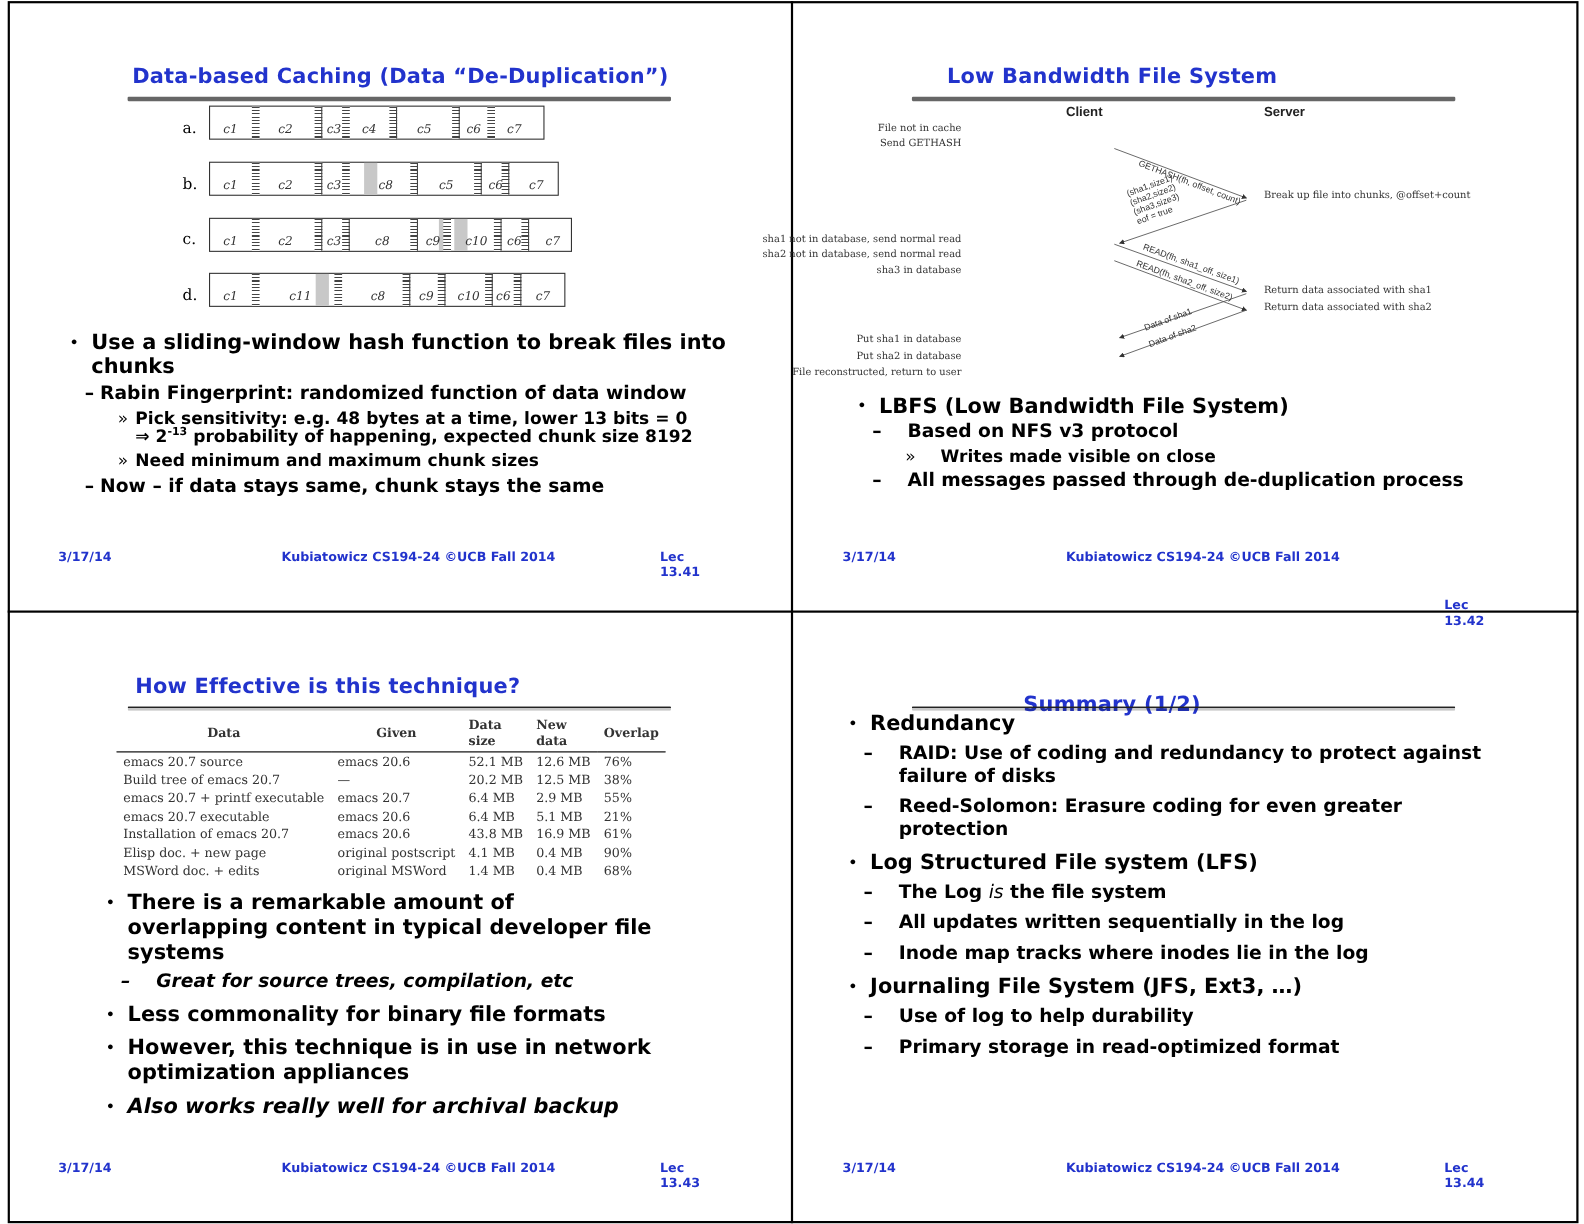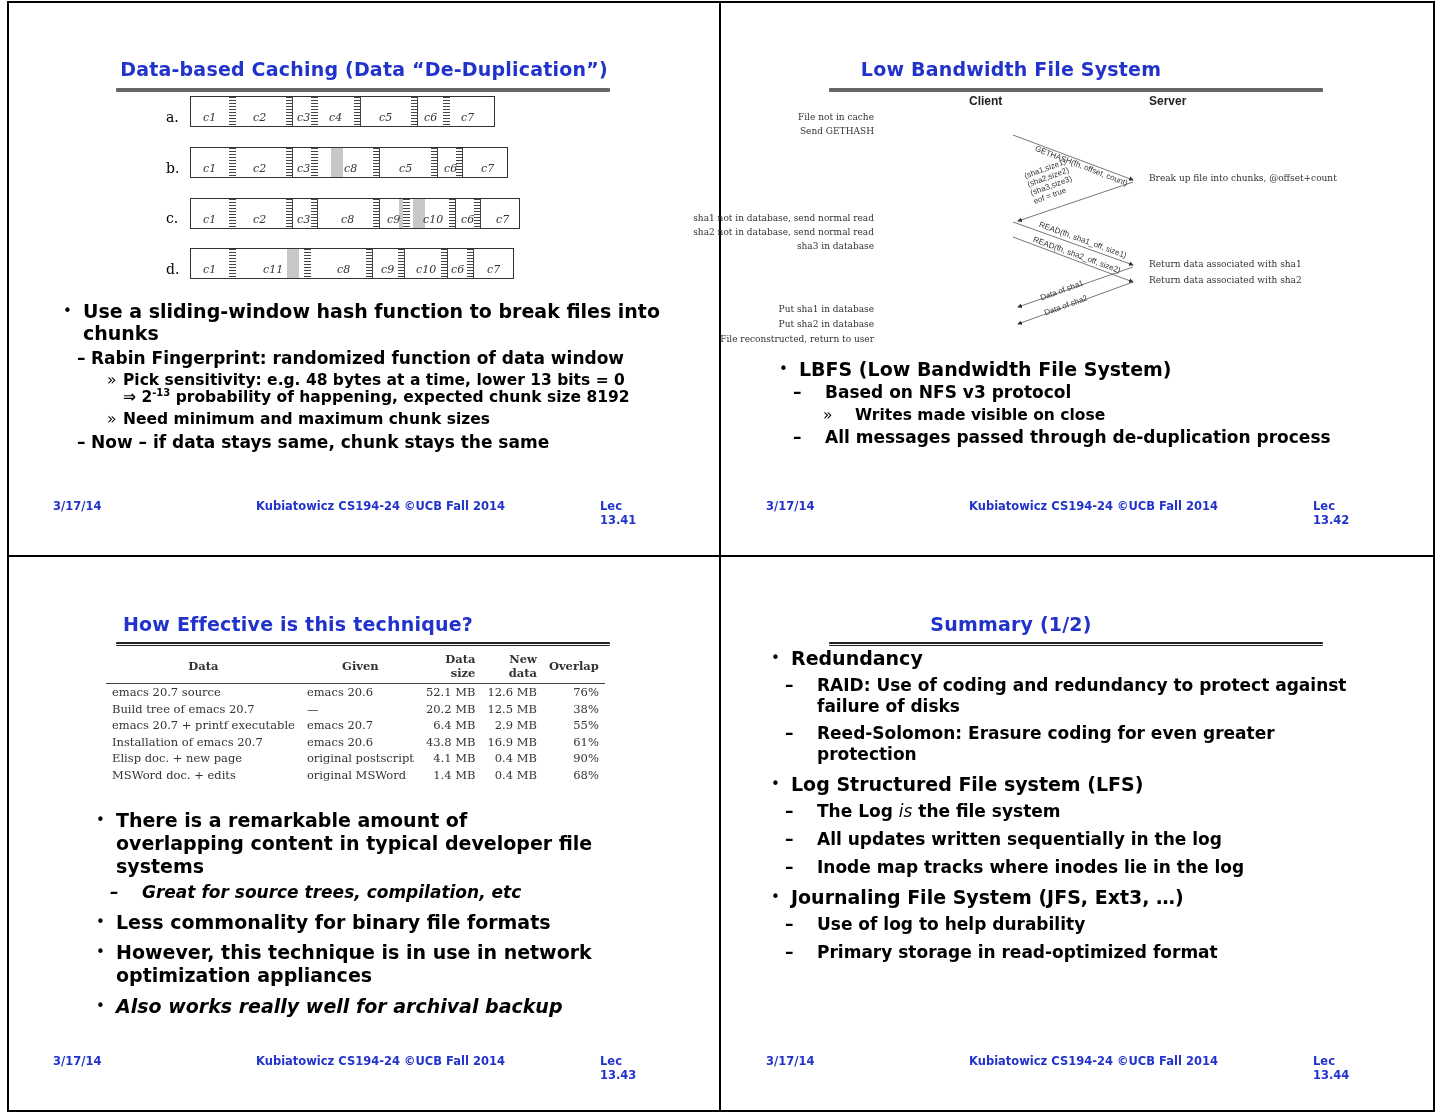--- a/index.html
+++ b/index.html
@@ -33,21 +33,21 @@
   .divider { position: absolute; top: 0; width: 1px; height: 29px; background: #444; }
   .shade { position: absolute; top: 0; height: 29px; background: #c8c8c8; }
   
   .serif-small { position: absolute; font-family: "DejaVu Serif", serif; font-size: 9px; color: #333; white-space: nowrap; }
   .rt { text-align: right; }
   .col-hdr { position: absolute; font-family: "Liberation Sans", sans-serif; font-weight: bold; font-size: 12px; color: #222; }
   
   table.eff { position: absolute; border-collapse: collapse; font-family: "DejaVu Serif", serif; font-size: 11.5px; color: #333; }
   table.eff th { font-weight: bold; padding: 2px 6px 3px; border-bottom: 1px solid #444; }
   table.eff td { padding: 0 6px; line-height: 16.5px; white-space: nowrap; }
-  table.eff td.num, table.eff th.num { text-align: right; }
+  table.eff td.num, table.eff th.num { text-align: left; }
   table.eff th.l { text-align: center; }
 </style>
 </head>
 <body>
 
 <div class="frame"></div>
 <div class="vline"></div>
 <div class="hline"></div>
 
 <div class="slide" style="left:8px; top:2px;">
@@ -215,21 +215,21 @@
 
   <div class="bullets" style="left:58px; top:356px; width:620px;">
     <div class="b1">LBFS (Low Bandwidth File System)</div>
     <div class="b2" style="margin-top:2px; padding-left:46px;">Based on NFS v3 protocol</div>
     <div class="b3" style="margin-top:4px; padding-left:76px;">Writes made visible on close</div>
     <div class="b2" style="margin-top:3px; padding-left:46px;">All messages passed through de-duplication process</div>
   </div>
 
   <div class="footer" style="left:45px;">3/17/14</div>
   <div class="footer" style="left:248px;">Kubiatowicz CS194-24 ©UCB Fall 2014</div>
-  <div class="footer" style="left:592px;">Lec 13.42</div>
+  <div class="footer" style="left:592px;margin-top:44px;">Lec 13.42</div>
 </div>
 
 <div class="slide" style="left:8px; top:557px;">
   <div class="title" style="top:56px;">How Effective is this technique?</div>
   <div class="rule double" style="left:108px; top:85px; width:494px;"></div>
 
   <table class="eff" style="left:98px; top:93px;">
     <thead>
       <tr>
         <th class="l" style="width:190px;">Data</th>
@@ -253,20 +253,27 @@
         <td class="num">20.2 MB</td>
         <td class="num">12.5 MB</td>
         <td class="num">38%</td>
       </tr>
       <tr>
         <td>emacs 20.7 + printf executable</td>
         <td>emacs 20.7</td>
         <td class="num">6.4 MB</td>
         <td class="num">2.9 MB</td>
         <td class="num">55%</td>
+      </tr>
+      <tr>
+        <td>emacs 20.7 executable</td>
+        <td>emacs 20.6</td>
+        <td class="num">6.4 MB</td>
+        <td class="num">5.1 MB</td>
+        <td class="num">21%</td>
       </tr>
       <tr>
         <td>Installation of emacs 20.7</td>
         <td>emacs 20.6</td>
         <td class="num">43.8 MB</td>
         <td class="num">16.9 MB</td>
         <td class="num">61%</td>
       </tr>
       <tr>
         <td>Elisp doc. + new page</td>
@@ -292,21 +299,21 @@
     <div class="b1" style="margin-top:8px; line-height:23px; width:500px;">However, this technique is in use in network optimization appliances</div>
     <div class="b1 ital" style="margin-top:8px;">Also works really well for archival backup</div>
   </div>
 
   <div class="footer" style="left:45px;">3/17/14</div>
   <div class="footer" style="left:248px;">Kubiatowicz CS194-24 ©UCB Fall 2014</div>
   <div class="footer" style="left:592px;">Lec 13.43</div>
 </div>
 
 <div class="slide" style="left:721px; top:557px;">
-  <div class="title" style="top:56px;text-align:center;">Summary (1/2)</div>
+  <div class="title" style="top:72px;text-align:center;">Summary (1/2)</div>
   <div class="rule double" style="left:108px; top:85px; width:494px;"></div>
 
   <div class="bullets" style="left:50px; top:90px; width:620px;">
     <div class="b1">Redundancy</div>
     <div class="b2" style="margin-top:6px; padding-left:46px; width:600px;">RAID: Use of coding and redundancy to protect against failure of disks</div>
     <div class="b2" style="margin-top:6px; padding-left:46px; width:520px;">Reed-Solomon: Erasure coding for even greater protection</div>
     <div class="b1" style="margin-top:8px;">Log Structured File system (LFS)</div>
     <div class="b2" style="margin-top:6px; padding-left:46px;">
       <span>The Log </span><span class="ital" style="font-weight:normal;">is</span><span> the file system</span>
     </div>

